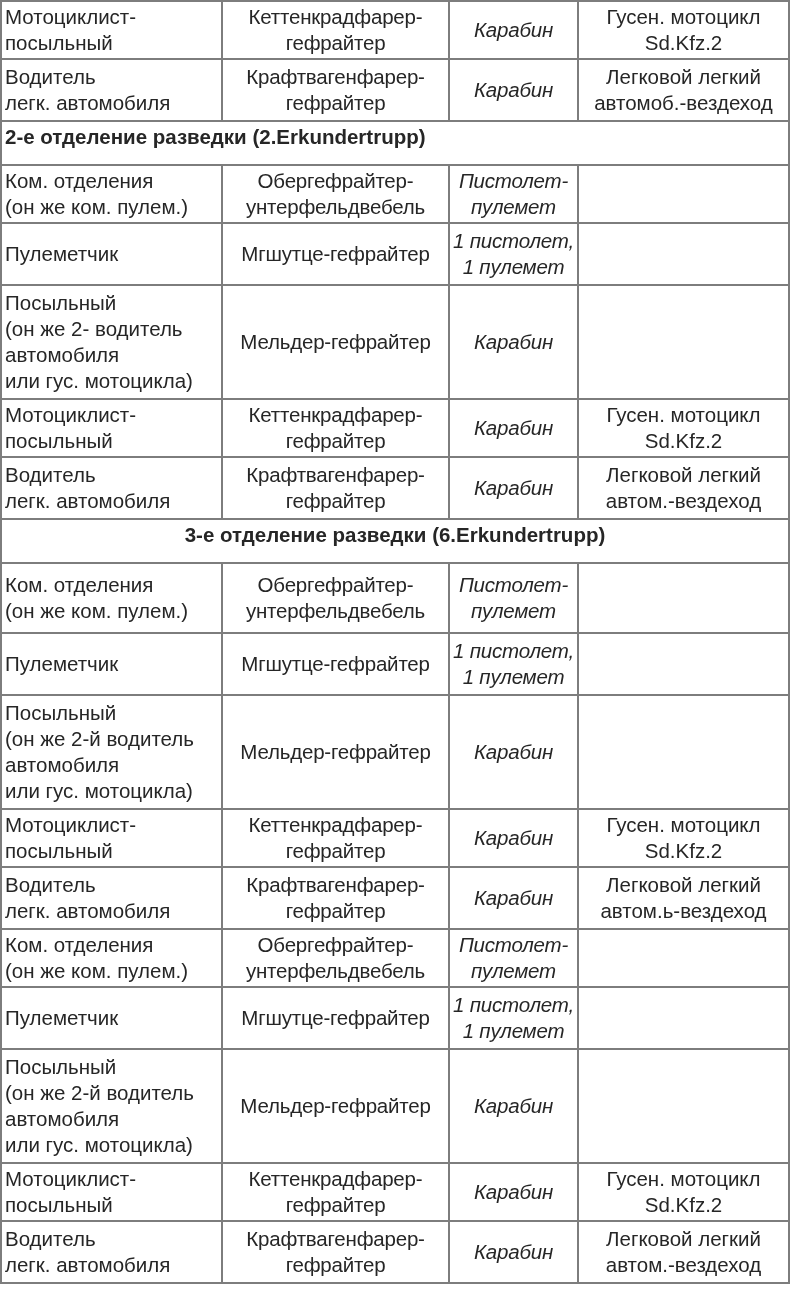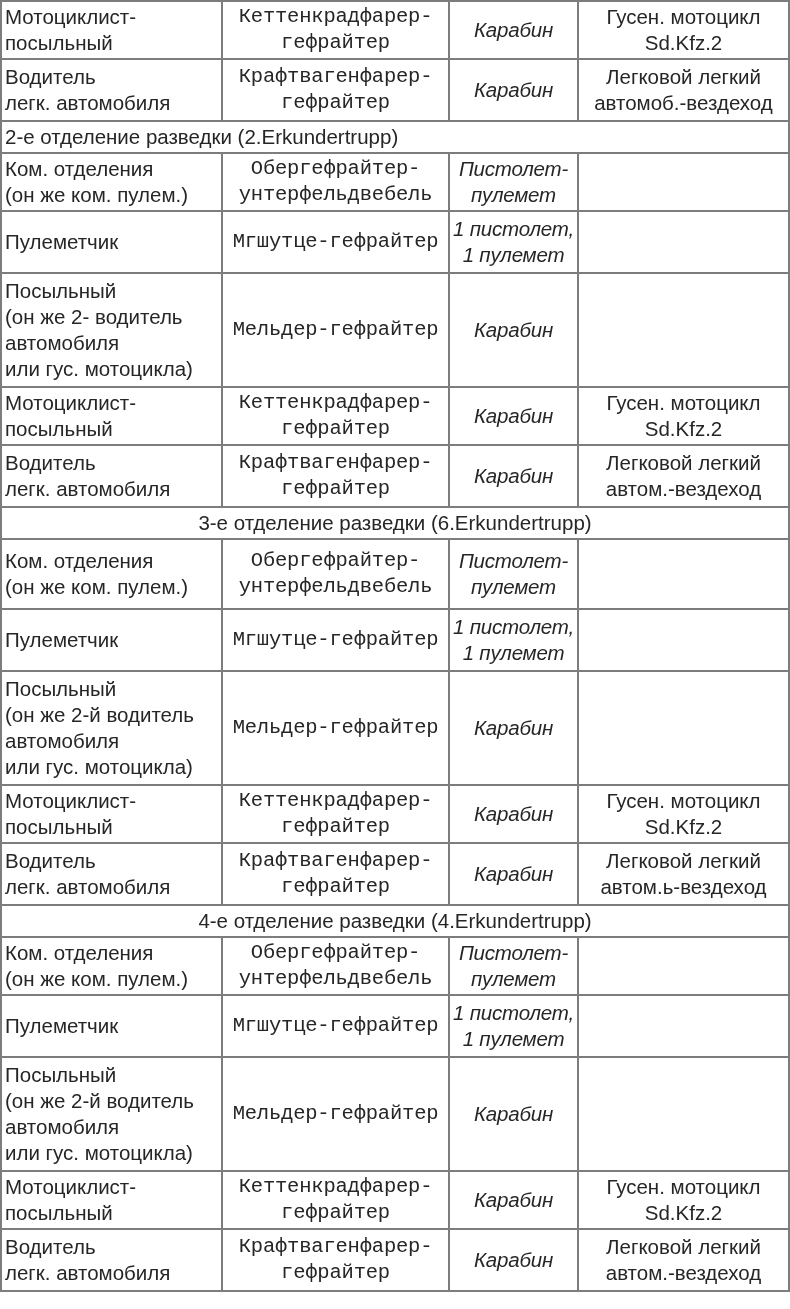--- a/index.html
+++ b/index.html
@@ -31,26 +31,26 @@
     vertical-align: middle;
     white-space: pre-line;
   }
   col.c1 { width: 221px; }
   col.c2 { width: 227px; }
   col.c3 { width: 129px; }
   col.c4 { width: 211px; }
   td.pos { text-align: left; }
   td.rank, td.weapon, td.vehicle { text-align: center; }
   td.weapon { padding-left: 1px; padding-right: 1px; letter-spacing: -0.2px; font-style: italic; }
-  td.rank { letter-spacing: -0.2px; font-family: Liberation Mono, monospace; }
+  td.rank { letter-spacing: -0.2px; }
   tr.section td {
-    font-weight: normal;
+    font-weight: bold;
     height: 30px;
     padding-top: 0;
-    padding-bottom: 0;
+    padding-bottom: 12px;
     border-radius: 16px;
   }
   tr.section.left td { text-align: left; }
   tr.section.center td { text-align: center; }
   tr.h2 td { height: 52px; }
   tr.h2b td { height: 56px; }
   tr.h4 td { height: 108px; }
   tr.tall2 td { height: 64px; }
 </style>
 </head>
@@ -171,23 +171,20 @@
     <tr class="h2b">
       <td class="pos">Водитель
 легк. автомобиля</td>
       <td class="rank">Крафтвагенфарер-
 гефрайтер</td>
       <td class="weapon">Карабин</td>
       <td class="vehicle">Легковой легкий
 автом.ь-вездеход</td>
     </tr>
 
-    <tr class="section center">
-      <td colspan="4">4-е отделение разведки (4.Erkundertrupp)</td>
-    </tr>
     <tr class="h2">
       <td class="pos">Ком. отделения
 (он же ком. пулем.)</td>
       <td class="rank">Обергефрайтер-
 унтерфельдвебель</td>
       <td class="weapon">Пистолет-
 пулемет</td>
       <td class="vehicle"></td>
     </tr>
     <tr class="h2b">

